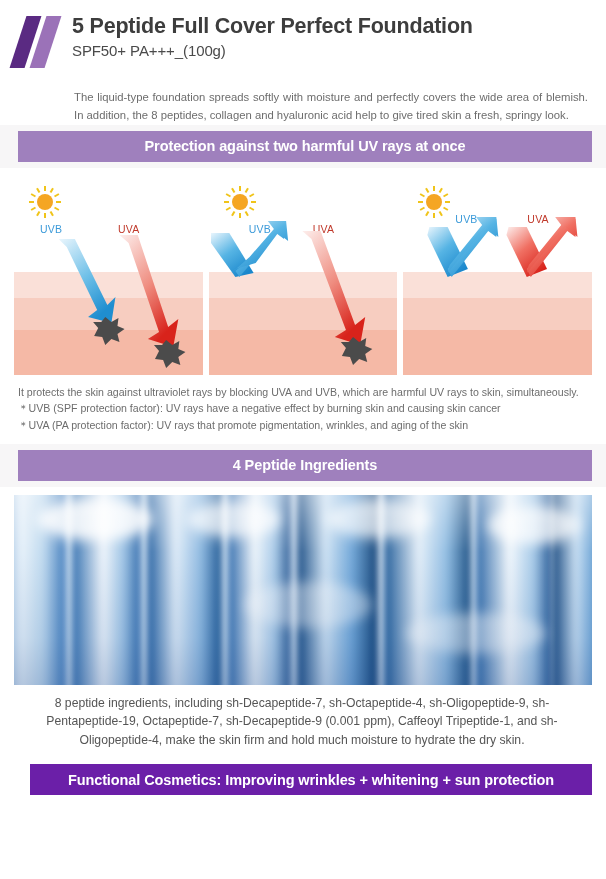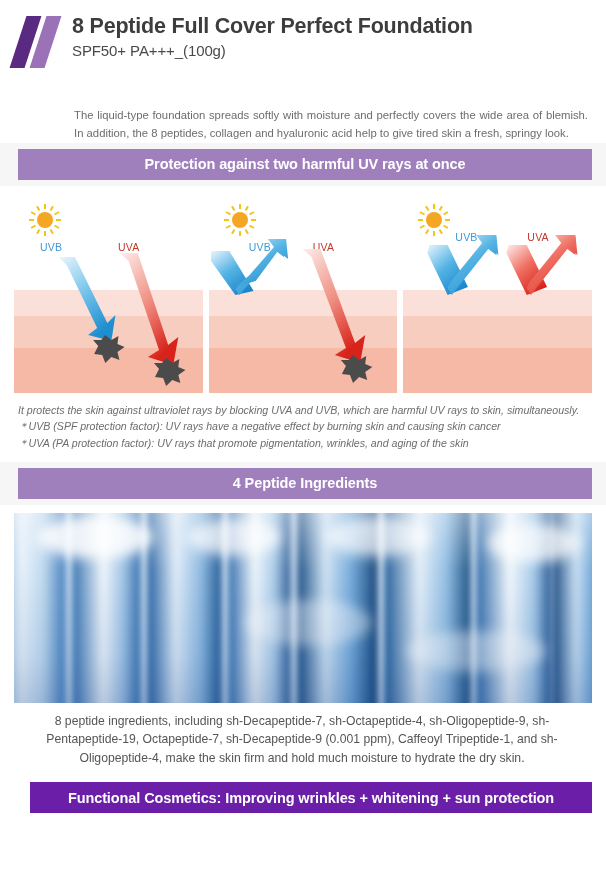--- a/index.html
+++ b/index.html
@@ -55,21 +55,21 @@
   }
   .product-subtitle {
     font-size: 15px;
     font-weight: 500;
     color: #4a4a4a;
     margin: 3px 0 0 0;
     letter-spacing: -0.1px;
   }
 
   .intro-text {
-    margin: 28px 18px 0 74px;
+    margin: 10px 18px 0 74px;
     font-size: 11.3px;
     line-height: 1.62;
     color: #6d6d6d;
     text-align: justify;
   }
   .banner {
     margin: 0 14px;
     height: 31px;
     display: flex;
     align-items: center;
@@ -157,21 +157,20 @@
     overflow: visible;
   }
 
   
   .note-text {
     background: #ffffff;
     padding: 9px 20px 10px 18px;
     font-size: 10.6px;
     line-height: 1.58;
     color: #6d6d6d;
-    font-style: italic;
   }
   .note-text p { margin: 0; }
 
   
   .lab-section {
     background: #ffffff;
     padding: 8px 14px 0 14px;
   }
   .lab-image {
     position: relative;
@@ -208,21 +207,21 @@
 </style>
 </head>
 <body>
 
 <div class="header">
   <div class="logo-mark">
     <div class="slash dark"></div>
     <div class="slash light"></div>
   </div>
   <div class="title-block">
-    <h1 class="product-title">8 Peptide Full Cover Perfect Foundation</h1>
+    <h1 class="product-title">5 Peptide Full Cover Perfect Foundation</h1>
     <div class="product-subtitle">SPF50+ PA+++_(100g)</div>
   </div>
 </div>
 
 <div class="intro-text">The liquid-type foundation spreads softly with moisture and perfectly covers the wide area of blemish. In addition, the 8 peptides, collagen and hyaluronic acid help to give tired skin a fresh, springy look.</div>
 
 <div class="banner-wrap">
   <div class="banner mauve">Protection against two harmful UV rays at once</div>
 </div>
 

